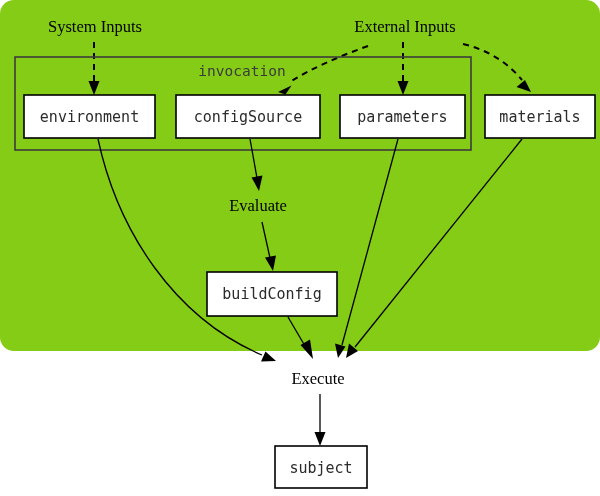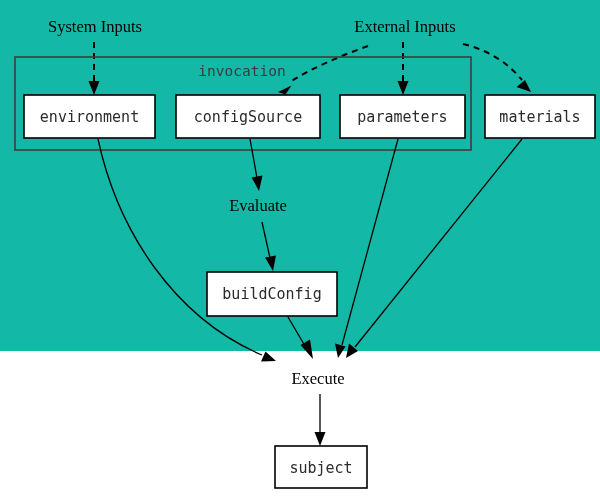--- a/index.html
+++ b/index.html
@@ -10,21 +10,22 @@
   body {
     width: 600px;
     height: 496px;
     font-family: "Liberation Serif", serif;
     overflow: hidden;
   }
   #diagram-root {
     position: relative;
     width: 600px;
     height: 351px;
-    background: #14b8a6;
+    background: #84cc16;
+    border-radius: 14px;
   }
   svg#graph {
     position: absolute;
     left: 0;
     top: 0;
     width: 600px;
     height: 496px;
     display: block;
   }
   .node-box {

